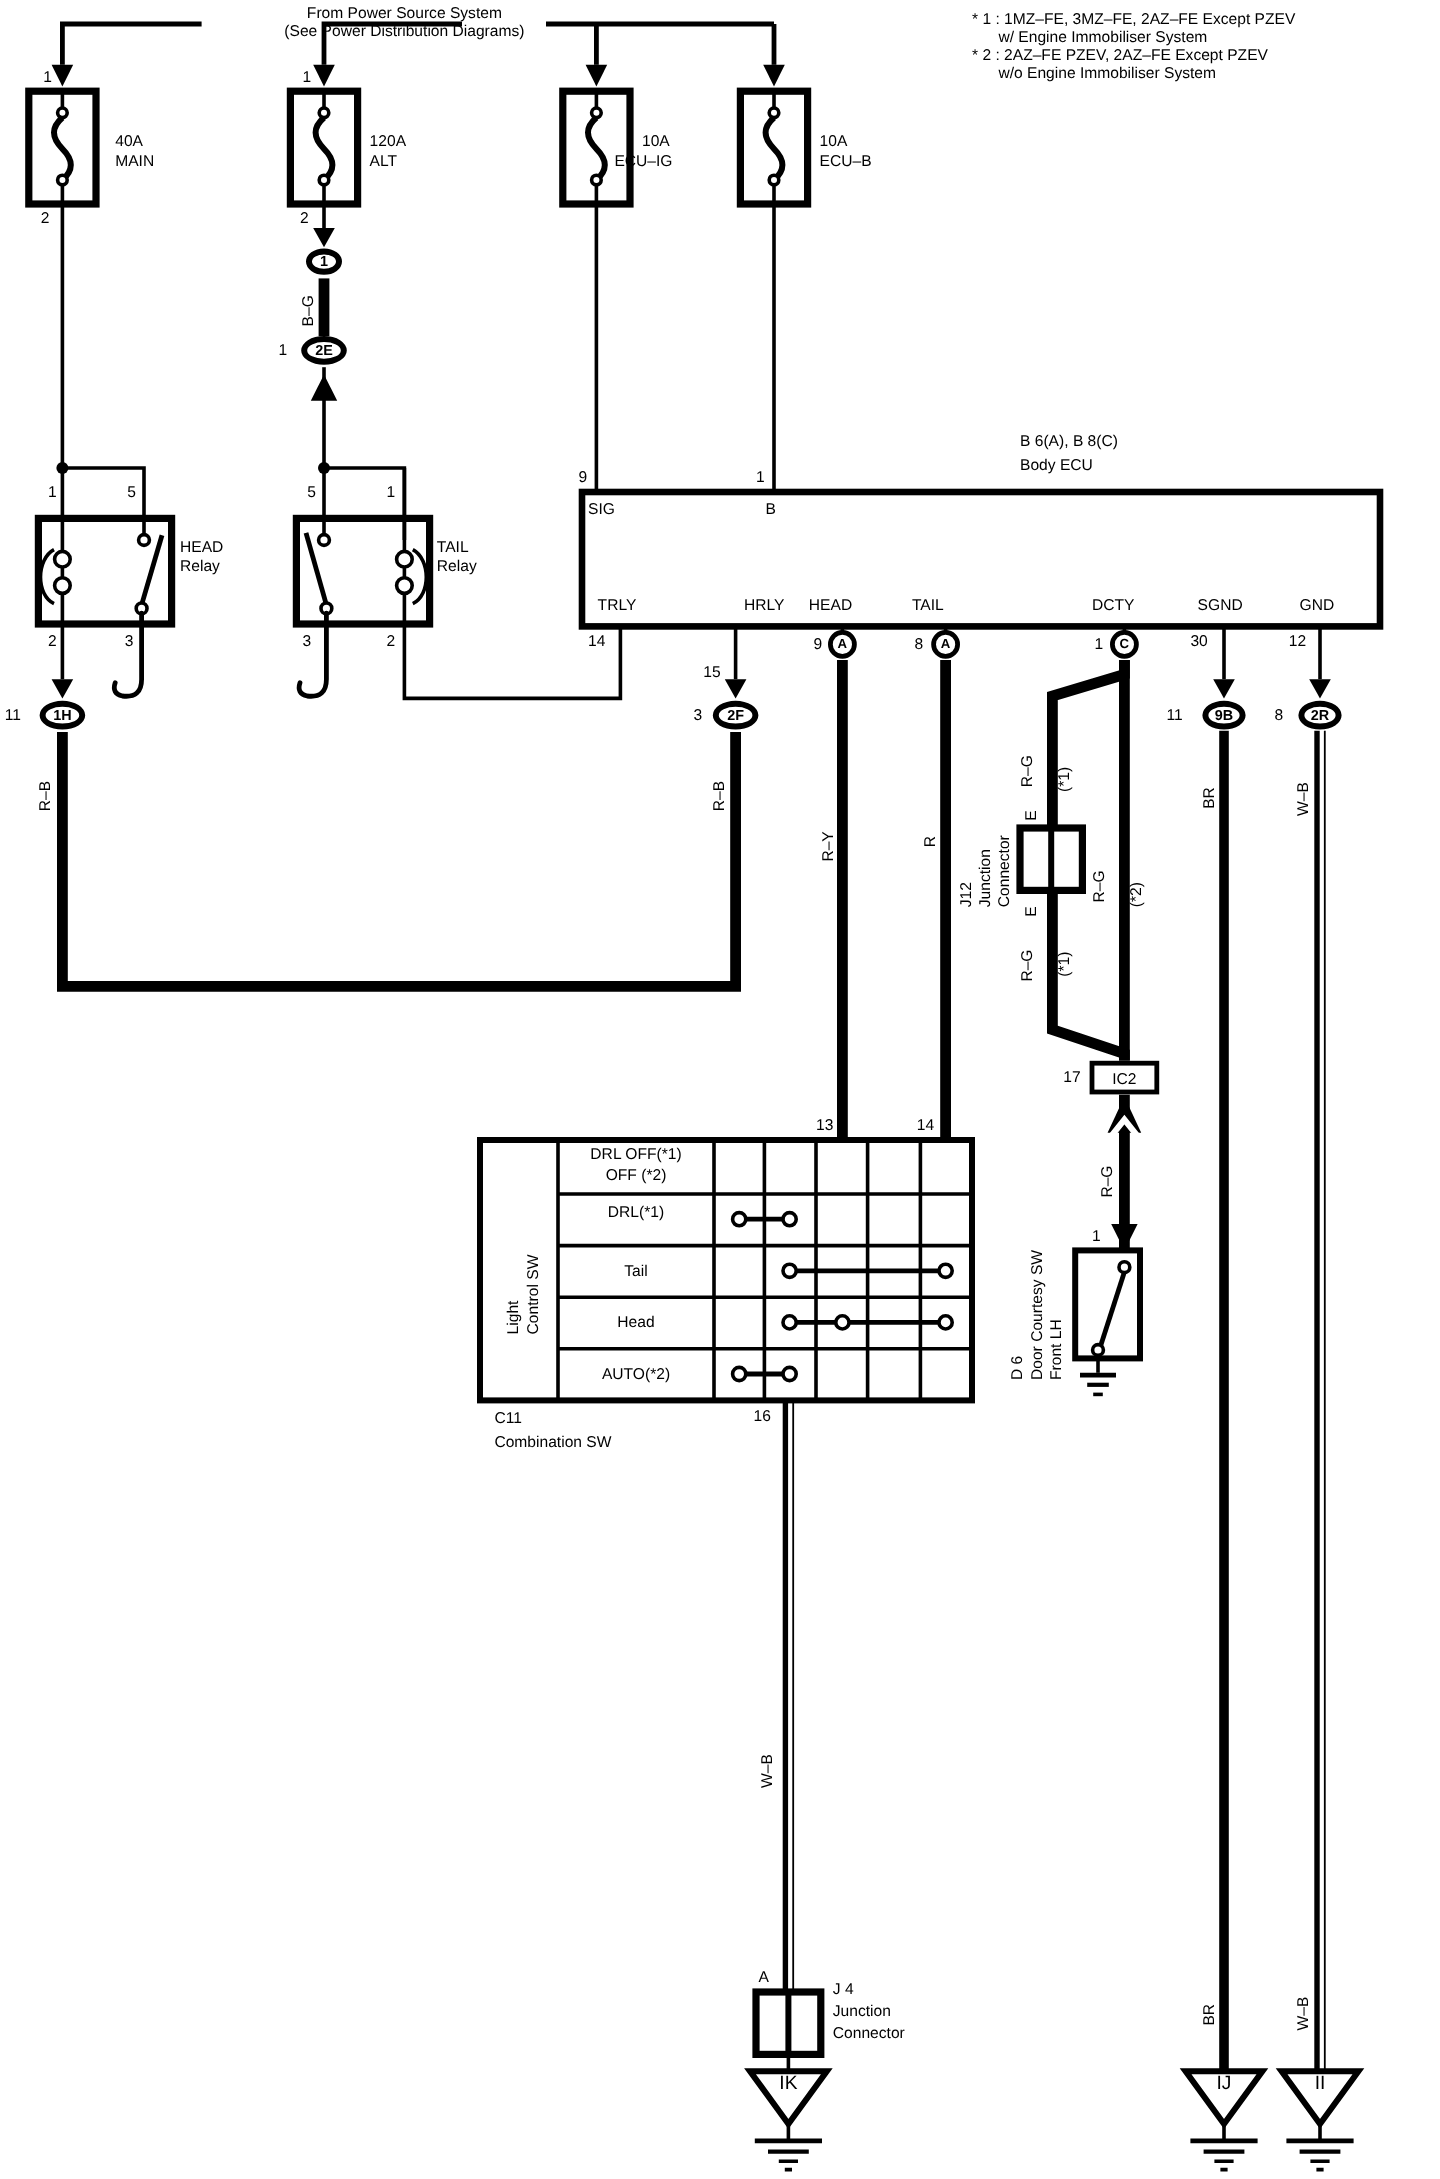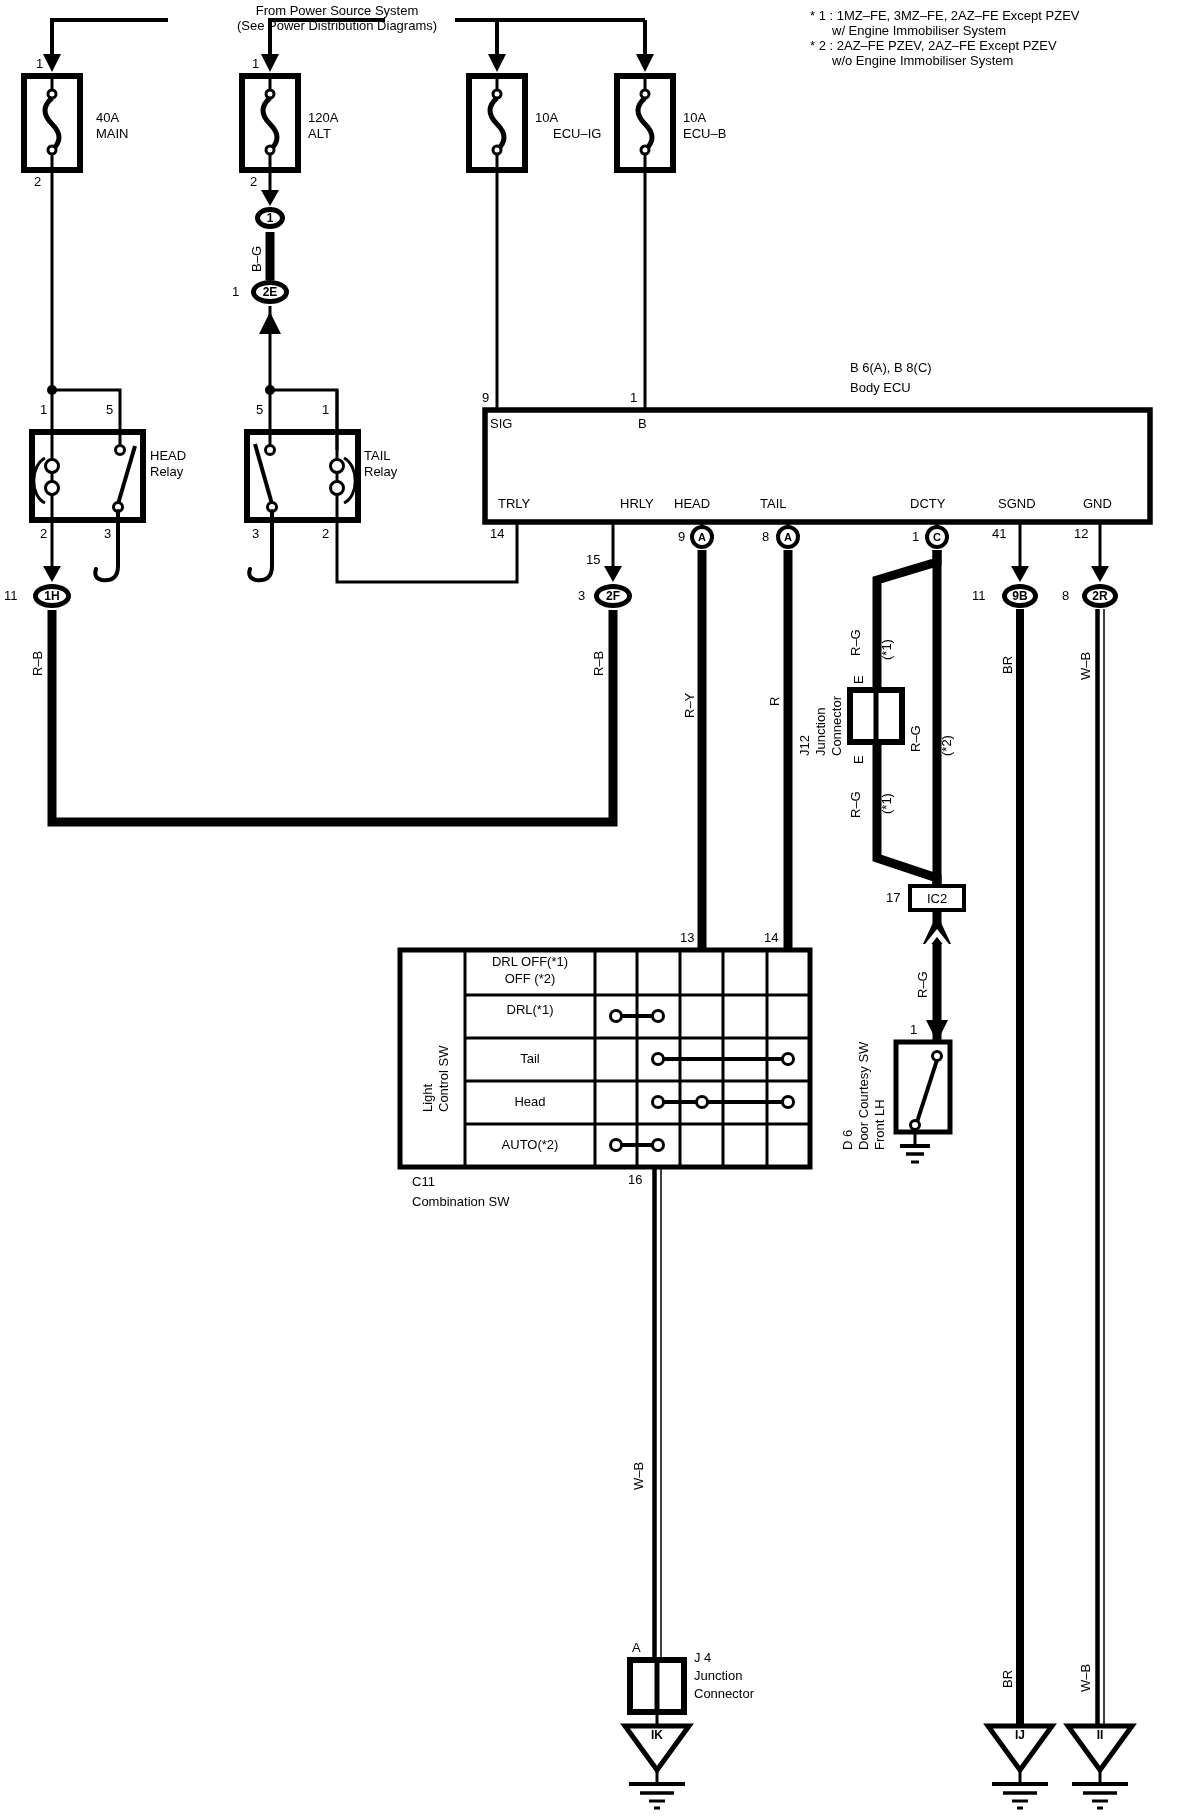--- a/index.html
+++ b/index.html
@@ -12,21 +12,21 @@
   .rot div{line-height:16px}
   .ctr{transform:translateX(-50%)}
   .oval{position:absolute;box-sizing:border-box;border:5px solid #000;border-radius:50%;
         background:#fff;display:flex;align-items:center;justify-content:center;
         font-size:12px;font-weight:bold}
   .circ{position:absolute;box-sizing:border-box;width:24px;height:24px;border:4px solid #000;
         border-radius:50%;background:#fff;display:flex;align-items:center;justify-content:center;
         font-size:11px;font-weight:bold}
   .sqbox{position:absolute;box-sizing:border-box;border:4px solid #000;background:#fff;
         display:flex;align-items:center;justify-content:center;font-size:13px}
-  .gtxt{position:absolute;font-size:12px;font-weight:bold;transform:translateX(-50%)}
+  .gtxt{position:absolute;font-size:16px;font-weight:normal;transform:translateX(-50%)}
 </style>
 </head>
 <body>
 
 <div class="stage">
 
 <svg width="1200" height="1816" viewBox="0 0 1200 1816">
 
   <g stroke="#000" fill="none" stroke-width="4">
     <path d="M168,20 H52 V54"></path>
@@ -242,21 +242,21 @@
 <div class="lbl" style="left:96px;top:110px">40A</div>
 <div class="lbl" style="left:96px;top:126px">MAIN</div>
 <div class="lbl" style="left:34px;top:174px">2</div>
 
 <div class="lbl" style="left:252px;top:56px">1</div>
 <div class="lbl" style="left:308px;top:110px">120A</div>
 <div class="lbl" style="left:308px;top:126px">ALT</div>
 <div class="lbl" style="left:250px;top:174px">2</div>
 
 <div class="lbl" style="left:535px;top:110px">10A</div>
-<div class="lbl" style="left:553px;top:126px">ECU–IG</div>
+<div class="lbl" style="left:512px;top:126px">ECU–IG</div>
 <div class="lbl" style="left:683px;top:110px">10A</div>
 <div class="lbl" style="left:683px;top:126px">ECU–B</div>
 
 <div class="lbl" style="left:40px;top:402px">1</div>
 <div class="lbl" style="left:106px;top:402px">5</div>
 <div class="lbl" style="left:40px;top:526px">2</div>
 <div class="lbl" style="left:104px;top:526px">3</div>
 <div class="lbl" style="left:150px;top:448px">HEAD</div>
 <div class="lbl" style="left:150px;top:464px">Relay</div>
 
@@ -278,21 +278,21 @@
 <div class="lbl" style="left:490px;top:526px">14</div>
 <div class="lbl" style="left:620px;top:496px">HRLY</div>
 <div class="lbl" style="left:586px;top:552px">15</div>
 <div class="lbl" style="left:674px;top:496px">HEAD</div>
 <div class="lbl" style="left:678px;top:529px">9</div>
 <div class="lbl" style="left:760px;top:496px">TAIL</div>
 <div class="lbl" style="left:762px;top:529px">8</div>
 <div class="lbl" style="left:910px;top:496px">DCTY</div>
 <div class="lbl" style="left:912px;top:529px">1</div>
 <div class="lbl" style="left:998px;top:496px">SGND</div>
-<div class="lbl" style="left:992px;top:526px">41</div>
+<div class="lbl" style="left:992px;top:526px">30</div>
 <div class="lbl" style="left:1083px;top:496px">GND</div>
 <div class="lbl" style="left:1074px;top:526px">12</div>
 
 <div class="oval" style="left:255px;top:207px;width:30px;height:22px">1</div>
 <div class="lbl" style="left:232px;top:284px">1</div>
 <div class="oval" style="left:251px;top:280px;width:38px;height:24px">2E</div>
 <div class="lbl" style="left:4px;top:588px">11</div>
 <div class="oval" style="left:33px;top:584px;width:38px;height:24px">1H</div>
 <div class="lbl" style="left:578px;top:588px">3</div>
 <div class="oval" style="left:594px;top:584px;width:38px;height:24px">2F</div>

